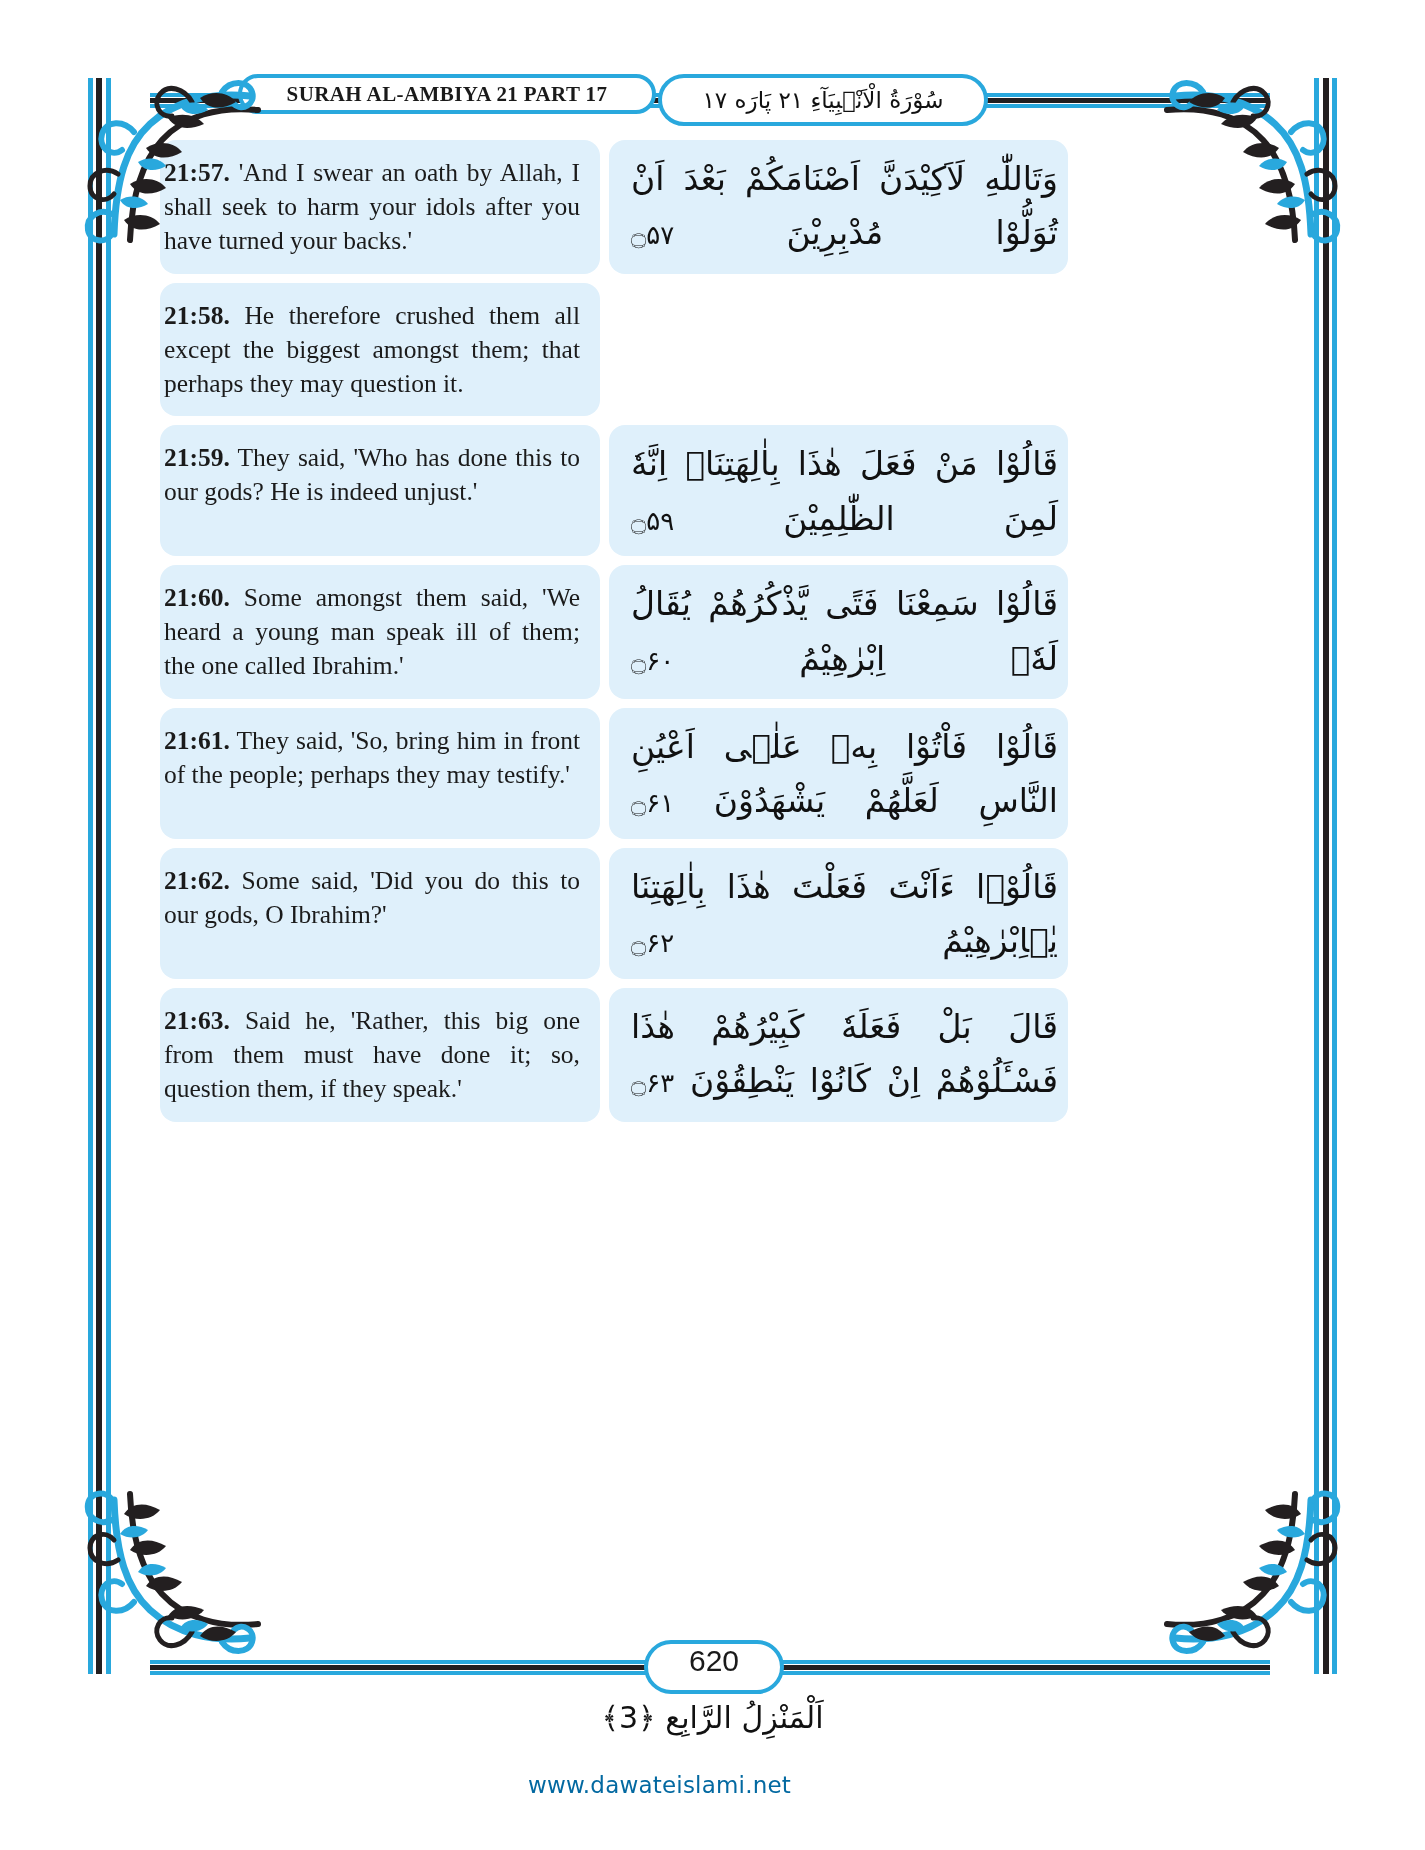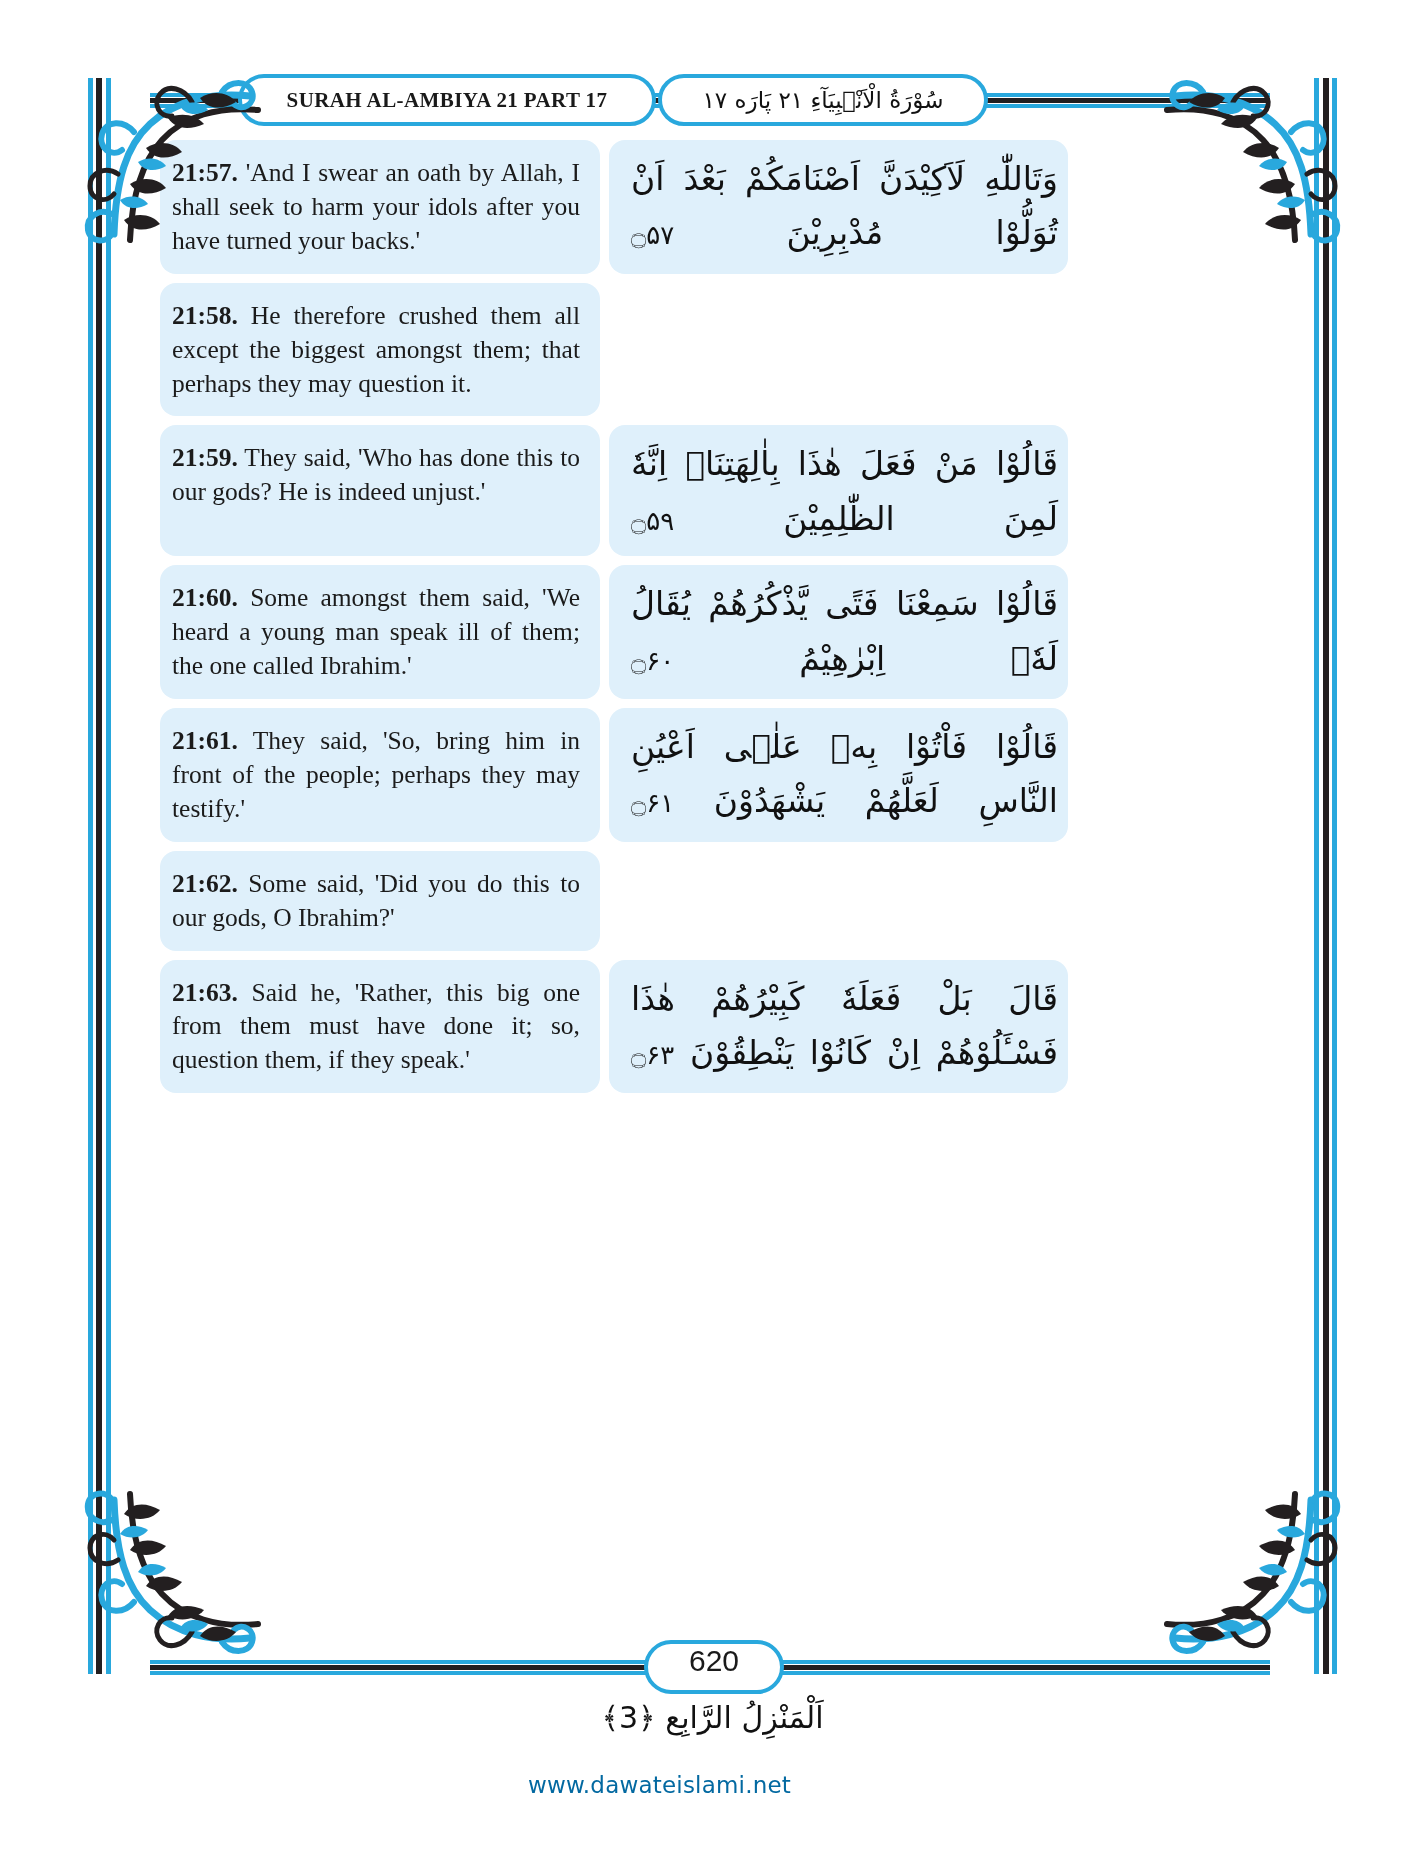--- a/index.html
+++ b/index.html
@@ -96,21 +96,21 @@
     display: flex;
     align-items: center;
     justify-content: center;
     box-sizing: border-box;
     z-index: 5;
   }
   .hdr-left {
     left: 238px;
     top: 74px;
     width: 418px;
-    height: 52px;
+    height: 40px;
   }
   .hdr-left span {
     font-family: "Liberation Serif", serif;
     font-weight: bold;
     font-size: 21px;
     letter-spacing: 0.4px;
     color: #1a1a1a;
     font-variant: small-caps;
     white-space: nowrap;
   }
@@ -164,21 +164,21 @@
     gap: 9px;
     margin-bottom: 9px;
   }
   .cell {
     background: #dff0fb;
     border-radius: 16px;
     box-sizing: border-box;
   }
   .cell-en {
     width: 440px;
-    padding: 16px 20px 16px 12px;
+    padding: 16px 20px 16px 4px;
   }
   .cell-ar {
     width: 459px;
     padding: 12px 10px 10px 22px;
   }
 
   .en-text {
     font-family: "Liberation Serif", serif;
     font-size: 25.5px;
     line-height: 1.33;
@@ -403,20 +403,23 @@
           <p class="en-text"><span class="vnum">21:61.</span> <span>They said, 'So, bring him in front of the people; perhaps they may testify.'</span></p>
         </div>
         <div class="cell cell-ar">
           <p class="ar-text"><span>قَالُوْا فَاْتُوْا بِهٖ عَلٰۤى اَعْیُنِ النَّاسِ لَعَلَّهُمْ یَشْهَدُوْنَ</span> <span class="ayah">۝۶۱</span></p>
         </div>
       </div>
       <div class="vrow">
         <div class="cell cell-en">
           <p class="en-text"><span class="vnum">21:62.</span> <span>Some said, 'Did you do this to our gods, O Ibrahim?'</span></p>
         </div>
+        <div class="cell cell-ar">
+          <p class="ar-text"><span>قَالُوْۤا ءَاَنْتَ فَعَلْتَ هٰذَا بِاٰلِهَتِنَا یٰۤاِبْرٰهِیْمُ</span> <span class="ayah">۝۶۲</span></p>
+        </div>
       </div>
       <div class="vrow">
         <div class="cell cell-en">
           <p class="en-text"><span class="vnum">21:63.</span> <span>Said he, 'Rather, this big one from them must have done it; so, question them, if they speak.'</span></p>
         </div>
         <div class="cell cell-ar">
           <p class="ar-text"><span>قَالَ بَلْ فَعَلَهٗ كَبِیْرُهُمْ هٰذَا فَسْـَٔلُوْهُمْ اِنْ كَانُوْا یَنْطِقُوْنَ</span> <span class="ayah">۝۶۳</span></p>
         </div>
       </div>
     </div>

